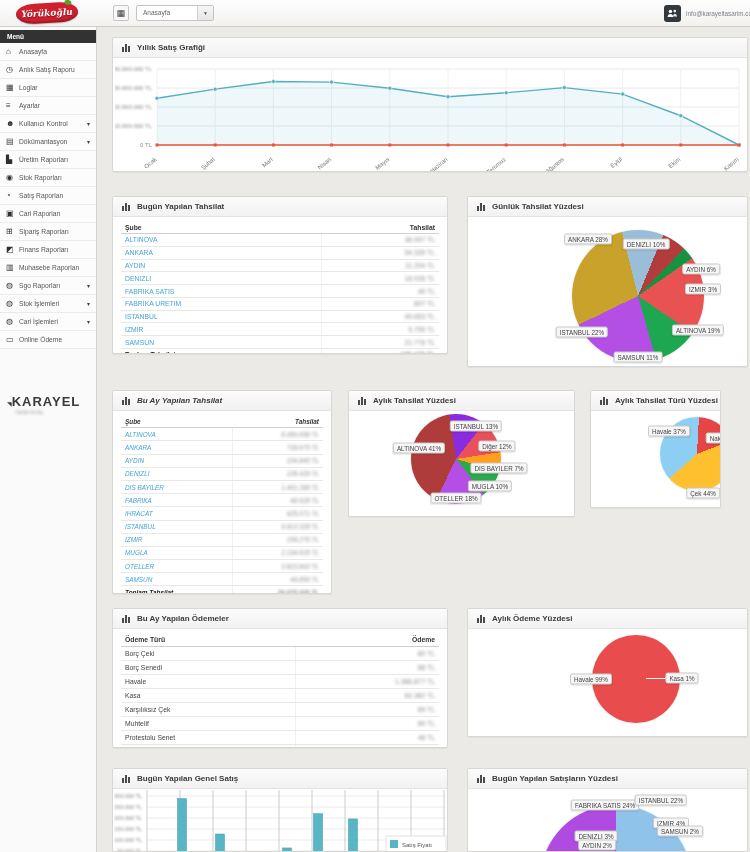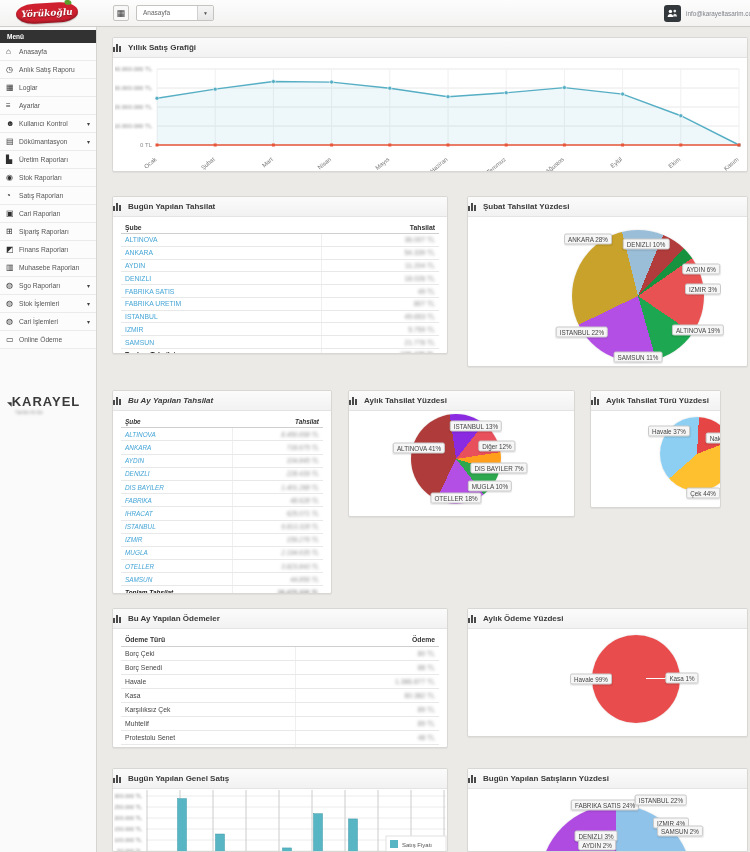--- a/index.html
+++ b/index.html
@@ -42,21 +42,21 @@
   .si-caret { margin-left:auto; font-size:6px; color:#444; }
   .brand { position:absolute; left:7px; top:365px; }
   .brand-mark { font-size:6px; color:#3a3a3a; }
   .brand-text { font-size:13px; font-weight:bold; letter-spacing:1px; color:#3a3a3a; }
   .brand-tag { display:block; font-size:4.5px; color:#8a8a8a; margin-left:8px; }
 
   
   .panel { position:absolute; background:#fff; border:1px solid #d9d7d4; border-radius:2px;
            box-shadow:0 1px 1px rgba(0,0,0,.05); overflow:hidden; }
   .phead { height:20px; background:linear-gradient(#fbfbfb,#f2f2f2); border-bottom:1px solid #e3e3e3;
-           display:flex; align-items:center; }
+           display:flex; align-items:center; padding-left:9px; }
   .picon { display:inline-flex; margin-right:6px; }
   .ptitle { font-size:8px; font-weight:bold; color:#3b3b3b; }
 
   
   .tblwrap { padding:4px 8px 0; }
   table.dtable { width:100%; border-collapse:collapse; }
   .dtable th { font-size:6.8px; color:#333; text-align:left; border-bottom:1px solid #cfcfcf;
                padding:2.5px 4px; font-weight:bold; }
   .dtable th.val, .dtable td.val { text-align:right; }
   .dtable td { font-size:6.8px; border-bottom:1px solid #e8e8e8; padding:2.4px 4px; color:#444; }
@@ -329,21 +329,21 @@
 
   <section class="panel" style="left:467px;top:196px;width:281px;height:171px;">
     <div class="phead">
       <span class="picon">
           <svg width="9" height="9" viewBox="0 0 9 9">
             <rect x="0" y="4" width="2" height="5" fill="#4a4a4a"></rect>
             <rect x="3" y="1" width="2" height="8" fill="#4a4a4a"></rect>
             <rect x="6" y="3" width="2" height="6" fill="#4a4a4a"></rect>
           </svg>
         </span>
-      <span class="ptitle">Şubat Tahsilat Yüzdesi</span>
+      <span class="ptitle">Günlük Tahsilat Yüzdesi</span>
     </div>
     <div class="pie" style="left: 104px; top: 33px; width: 132px; height: 132px; background: conic-gradient(from -14deg, rgb(155, 190, 216) 0deg, rgb(155, 190, 216) 36.4deg, rgb(178, 60, 60) 36.4deg, rgb(178, 60, 60) 58.2deg, rgb(23, 146, 62) 58.2deg, rgb(23, 146, 62) 69.1deg, rgb(232, 82, 82) 69.1deg, rgb(232, 82, 82) 138.2deg, rgb(29, 167, 80) 138.2deg, rgb(29, 167, 80) 178.2deg, rgb(180, 79, 230) 178.2deg, rgb(180, 79, 230) 258.2deg, rgb(201, 162, 43) 258.2deg, rgb(201, 162, 43) 360deg);"></div>
     <span class="pie-label" style="left:120px;top:42px;">ANKARA 28%</span>
     <span class="pie-label" style="left:178px;top:47px;">DENIZLI 10%</span>
     <span class="pie-label" style="left:233px;top:72px;">AYDIN 6%</span>
     <span class="pie-label" style="left:235px;top:92px;">IZMIR 3%</span>
     <span class="pie-label" style="left:230px;top:133px;">ALTINOVA 19%</span>
     <span class="pie-label" style="left:170px;top:160px;">SAMSUN 11%</span>
     <span class="pie-label" style="left:114px;top:135px;">ISTANBUL 22%</span>
   </section>

